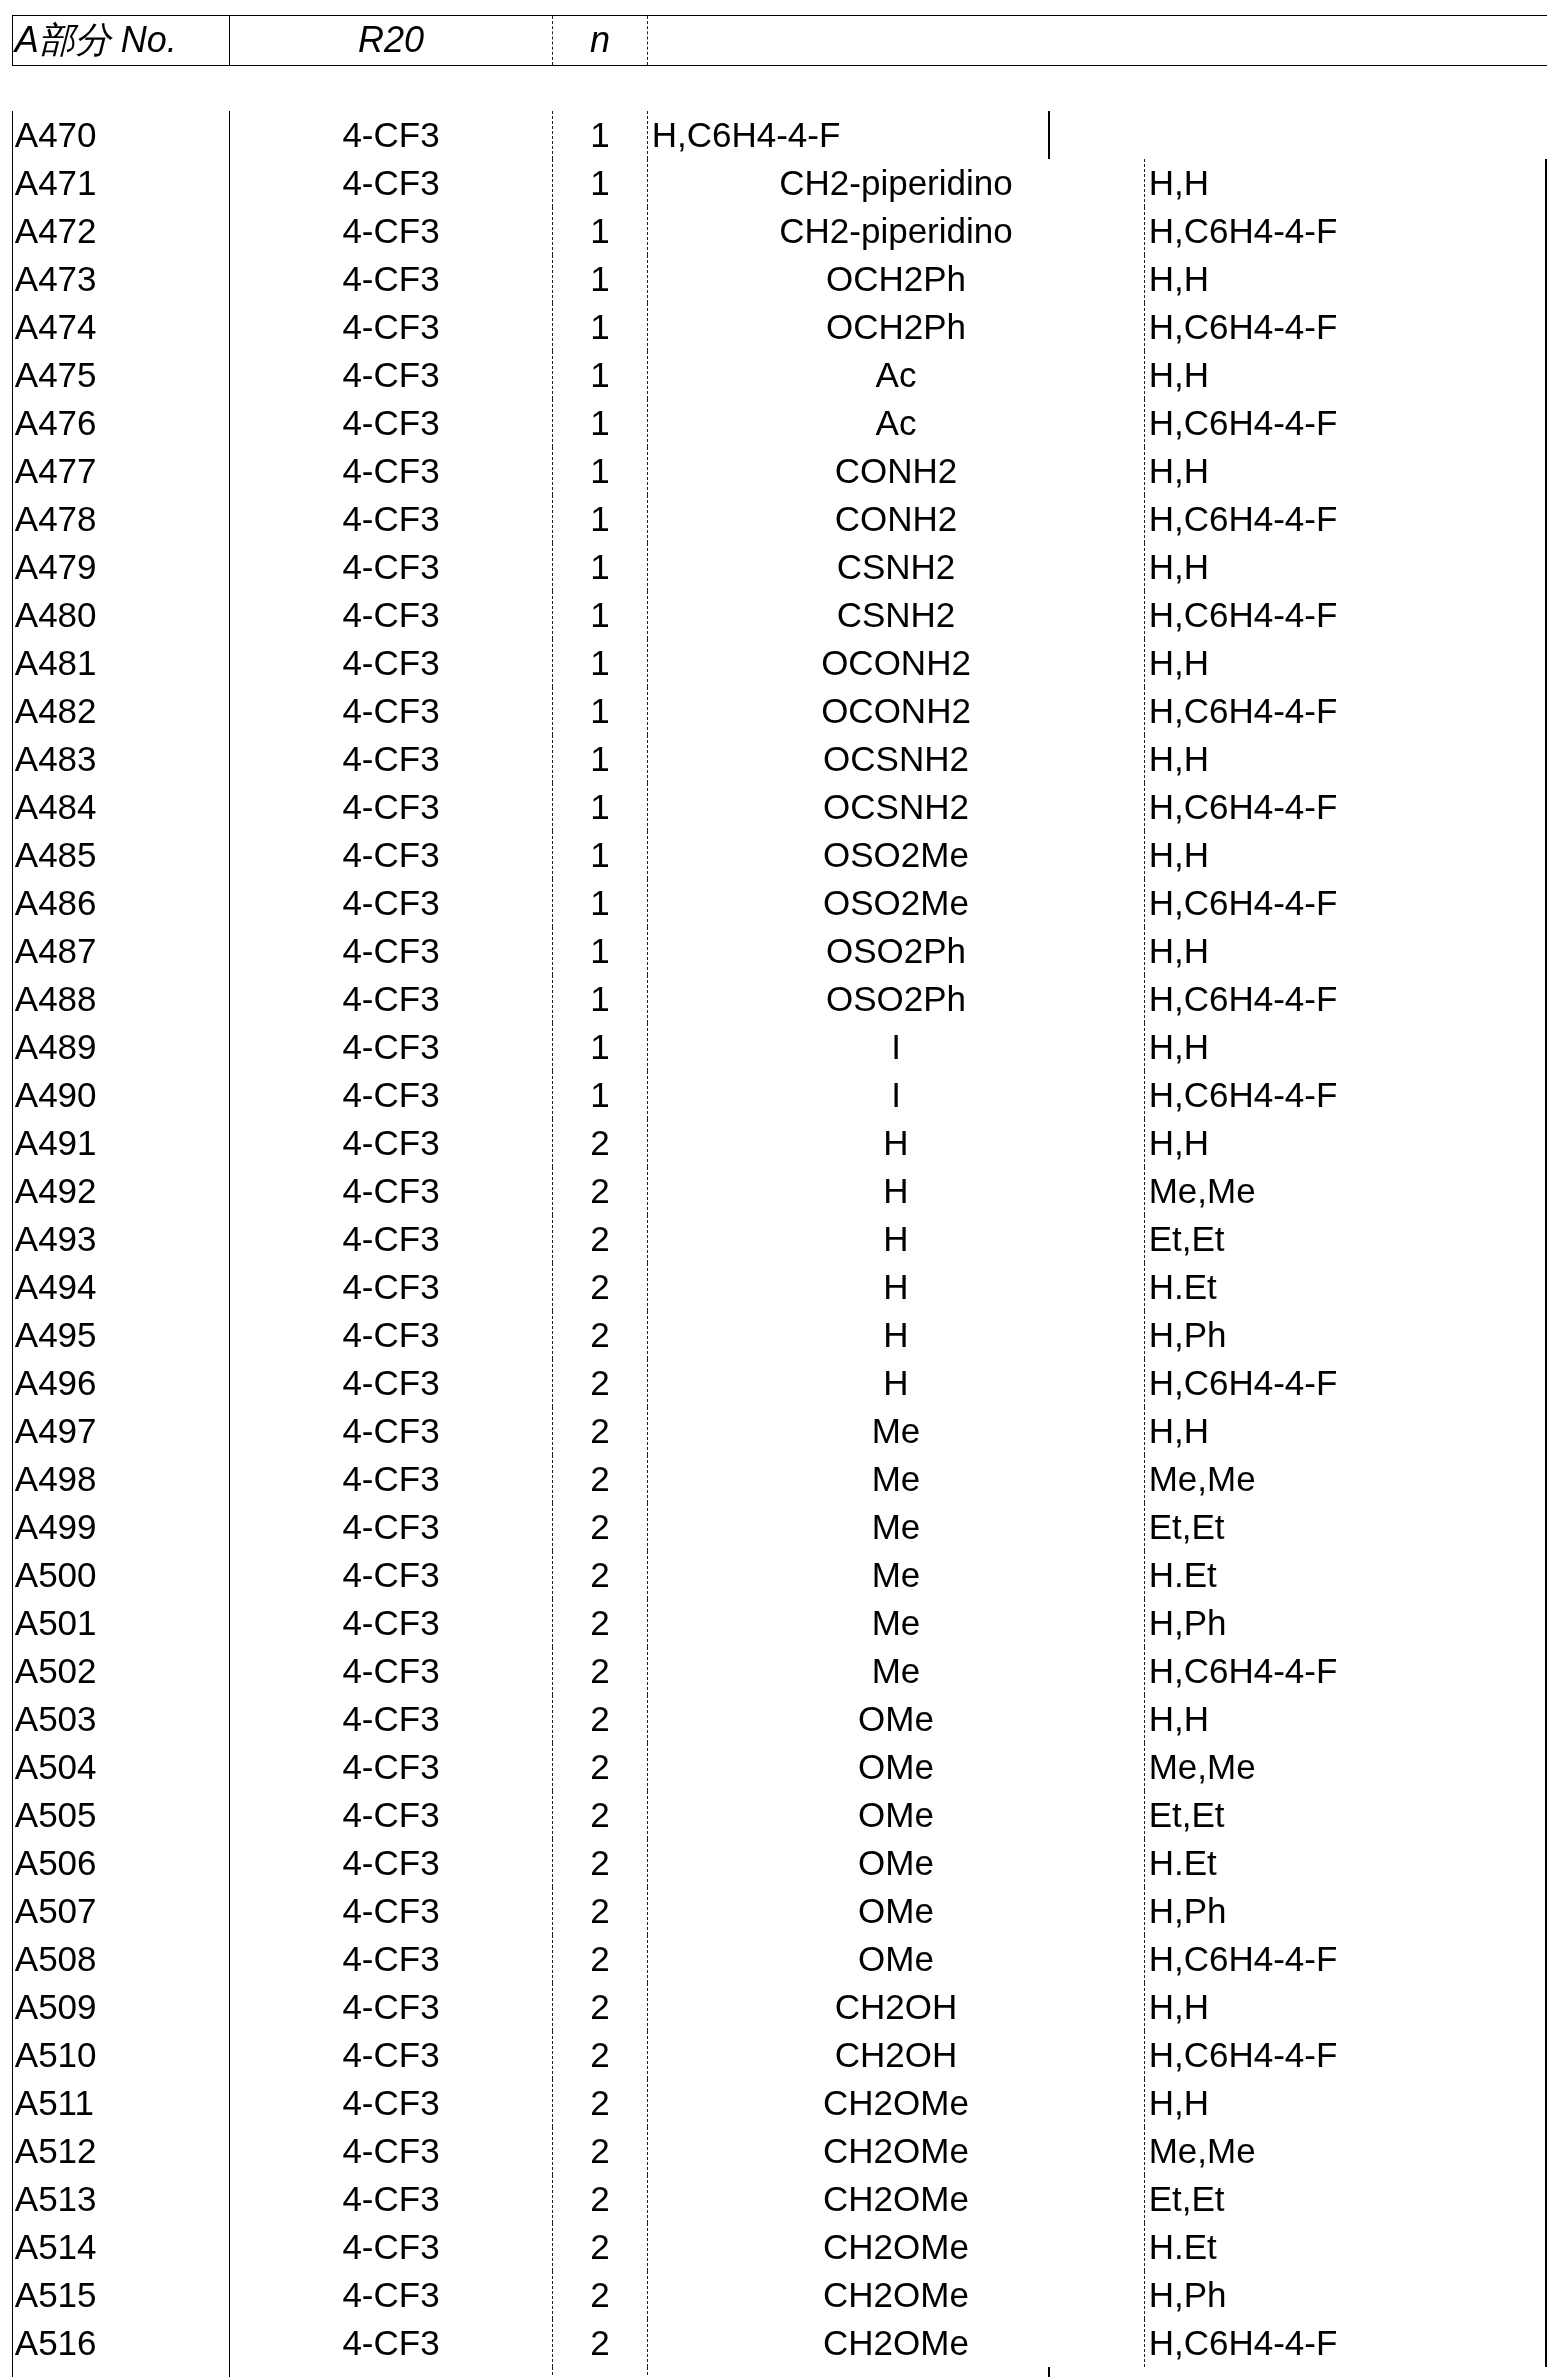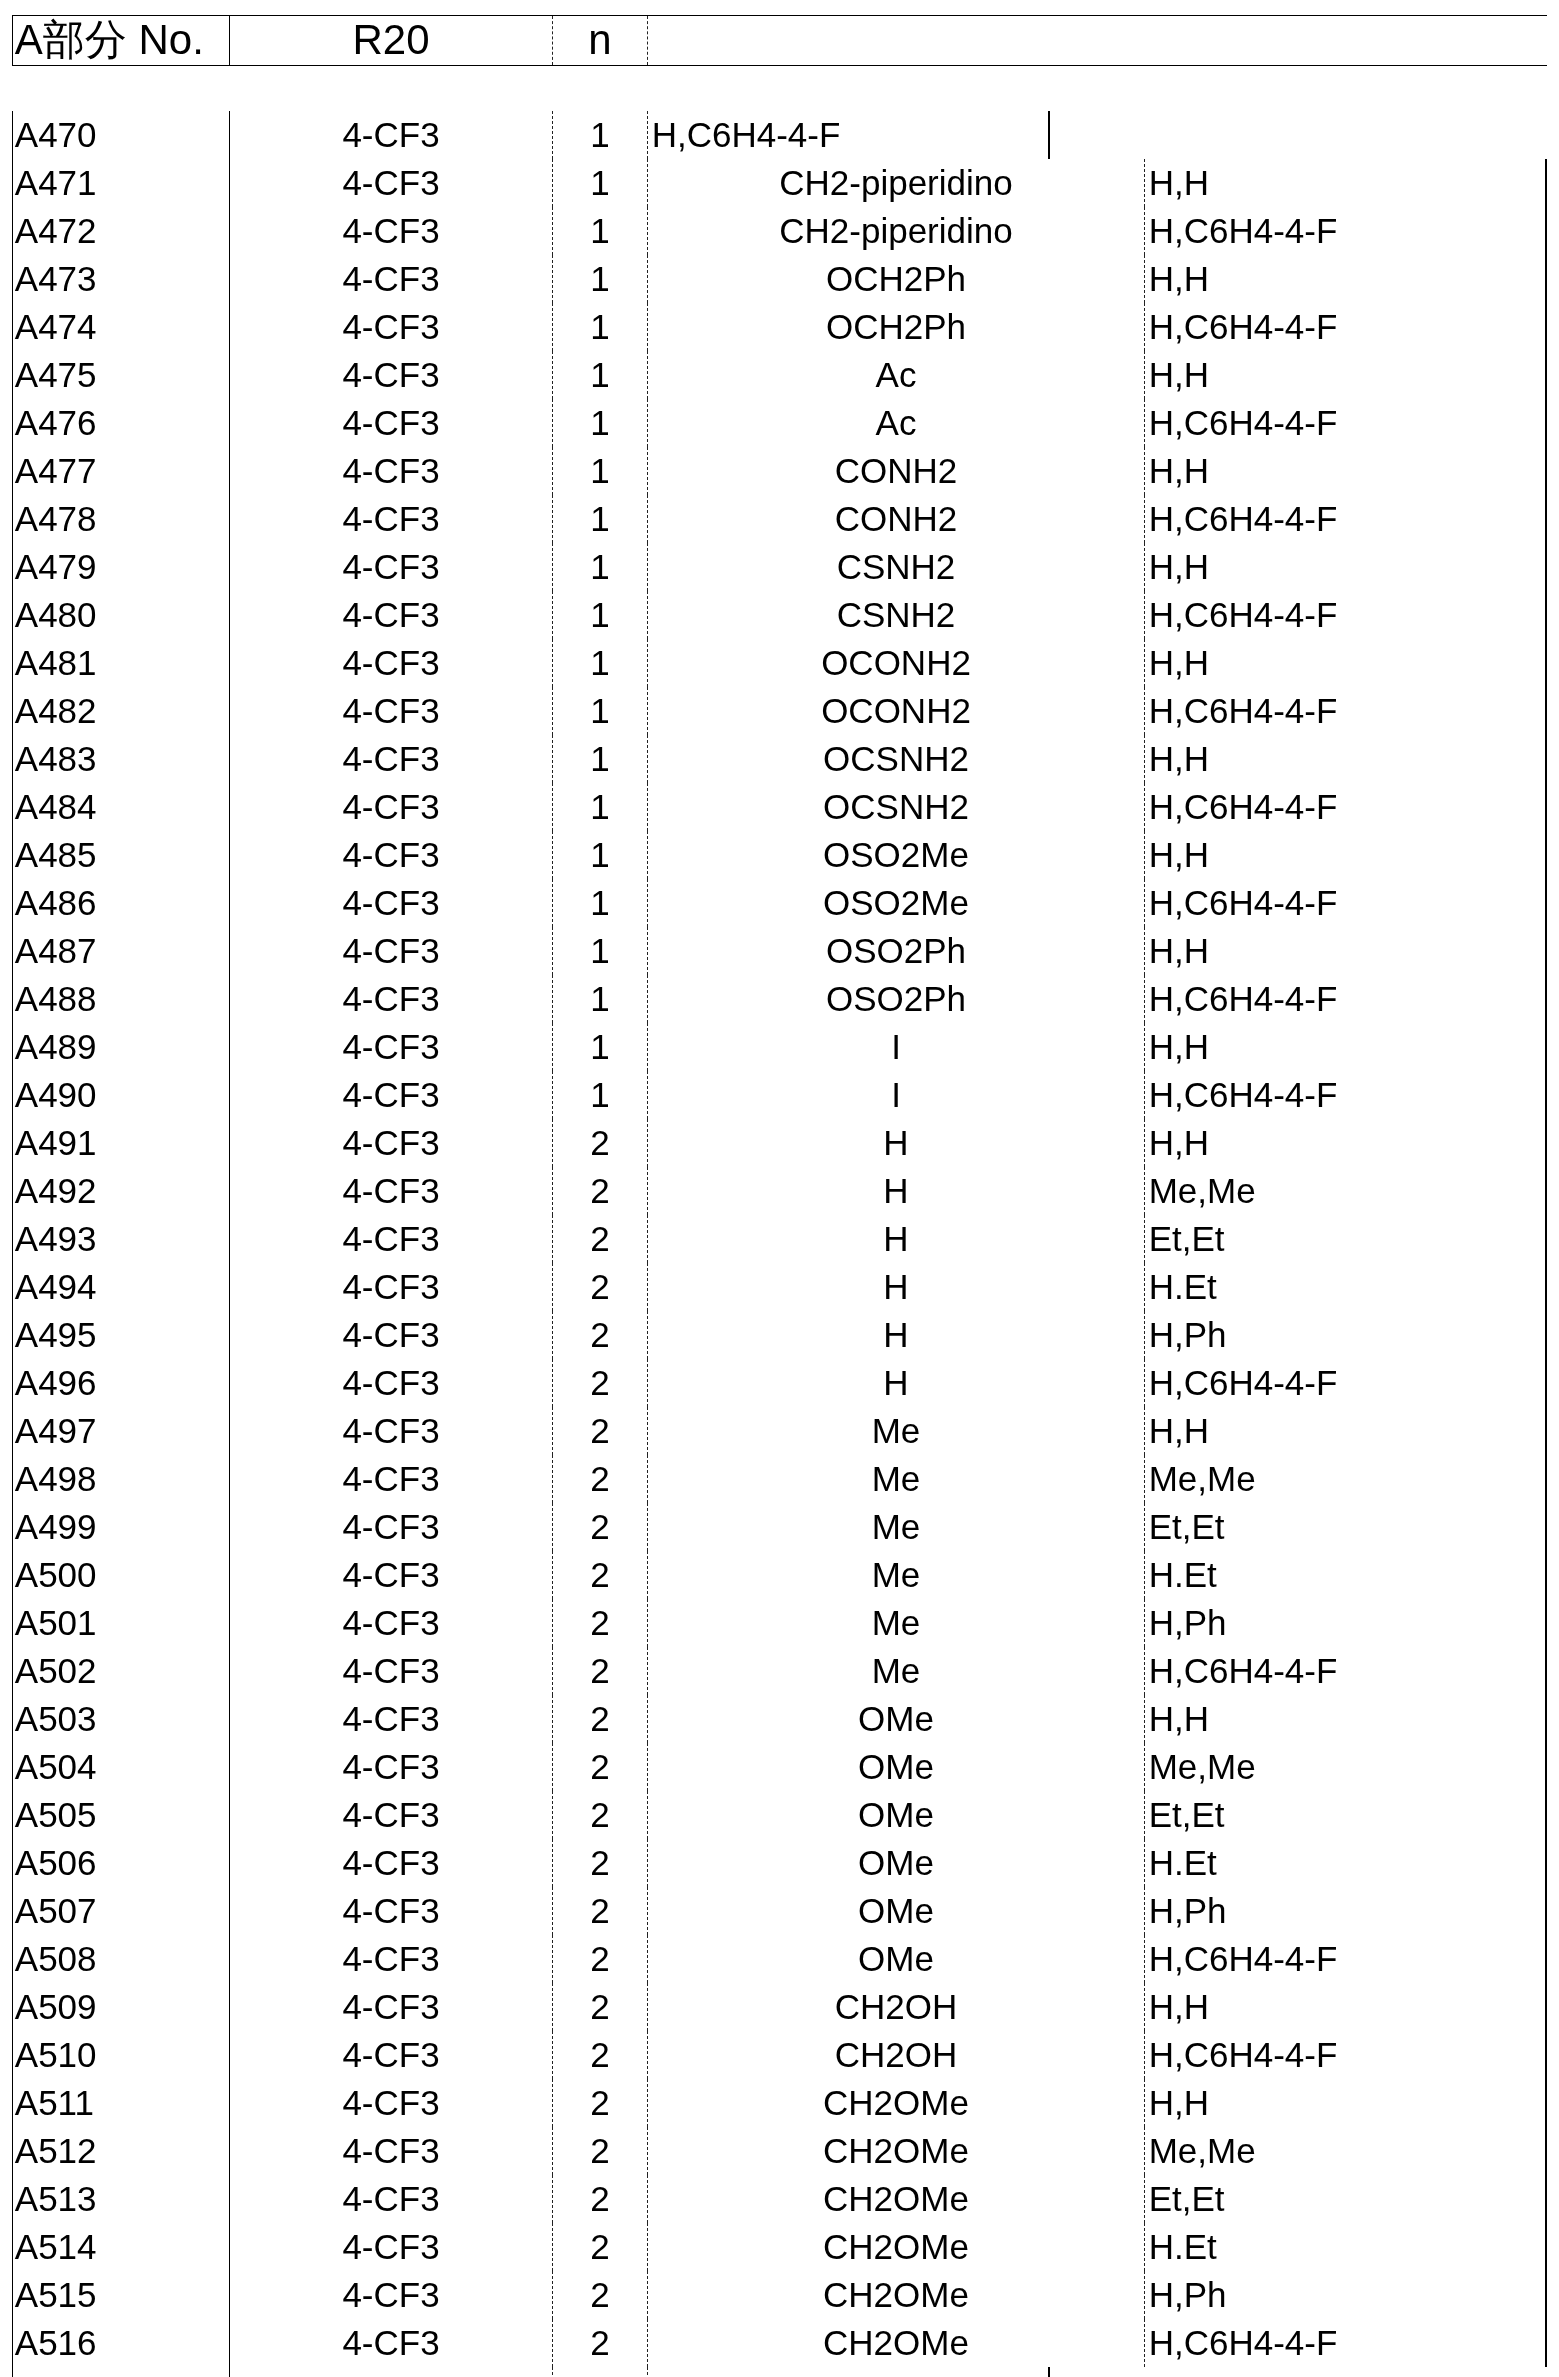--- a/index.html
+++ b/index.html
@@ -41,21 +41,21 @@
       line-height: 1;
       white-space: nowrap;
       overflow: hidden;
     }
     .c1 { width: 218px; padding-left: 1.8px; border-left: 1.8px solid #000; border-right: 1.8px solid #000; }
     .c2 { width: 323px; justify-content: center; border-right: 1.8px dashed #222; }
     .c3 { width: 95px; justify-content: center; border-right: 1.8px dashed #222; }
     .c4 { width: 497px; justify-content: center; border-right: 1.8px dashed #222; }
     .c5 { width: 402px; padding-left: 3.7px; border-right: 2.7px solid #000; }
     .header-row .c5 { justify-content: center; padding-left: 0; }
-    .header-row .cell { font-size: 42px; }
+    .header-row .cell { font-size: 36px; font-style: italic; }
     .body-rows {
       height: 2310px;
       margin-top: 45px;
     }
   </style>
 </head>
 <body>
 
 <div class="table">
   <div class="row header-row">

